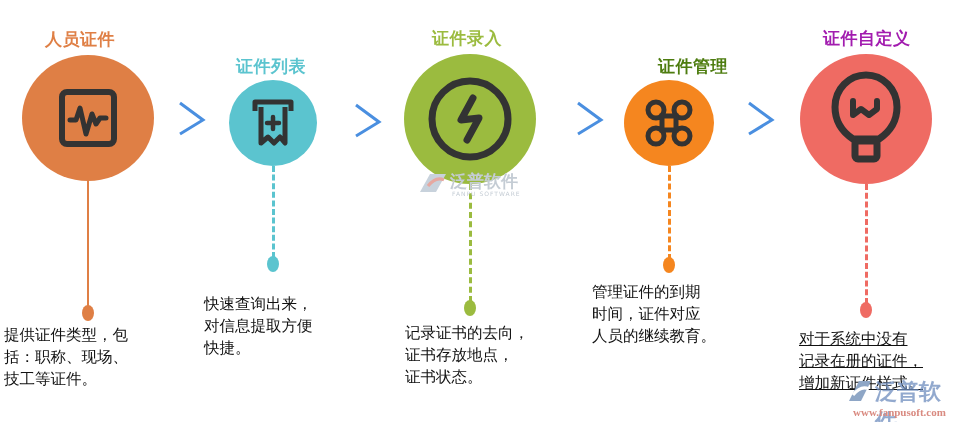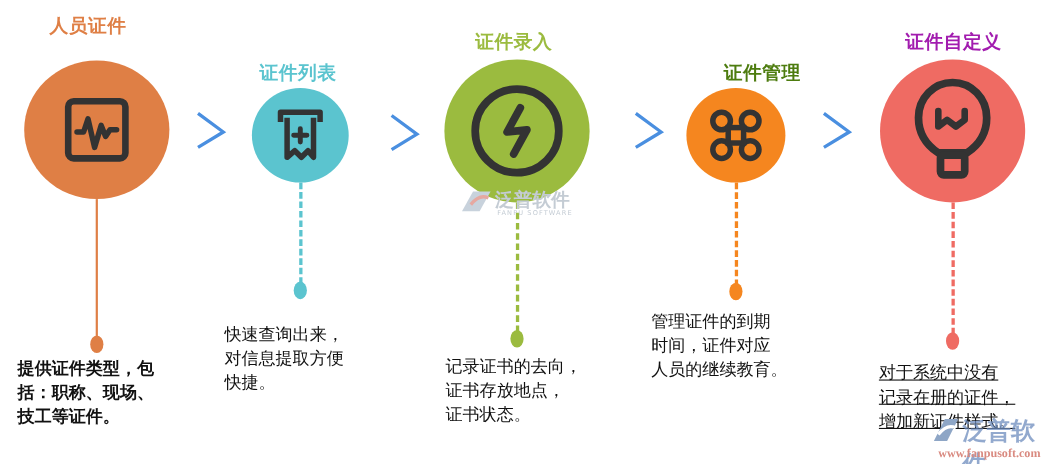--- a/index.html
+++ b/index.html
@@ -10,30 +10,30 @@
   .circle svg { display: block; }
   .vline { position: absolute; width: 0; }
   .dot { position: absolute; width: 12px; height: 16px; border-radius: 50%; }
   .desc { position: absolute; font-size: 15.5px; line-height: 22px; color: #111; white-space: pre-line; }
   .arrow { position: absolute; }
   .wm { position: absolute; color: #b9c3cc; }
 </style>
 </head>
 <body>
 
-<div class="title" style="left:45px; top:12px; color:#df7f45;">人员证件</div>
+<div class="title" style="left:45px; top:28px; color:#df7f45;">人员证件</div>
 <div class="circle" style="left:22px; top:55px; width:132px; height:126px; background:#df7f45;">
   <svg width="64" height="64" viewBox="0 0 64 64">
     <rect x="6" y="6" width="52" height="52" rx="5" fill="none" stroke="#333" stroke-width="6"></rect>
     <path d="M14 34 H20 L24 22 L30 48 L36 28 L40 38 L44 32 H50" fill="none" stroke="#333" stroke-width="5" stroke-linecap="round" stroke-linejoin="round"></path>
   </svg>
 </div>
 <div class="vline" style="left:87px; top:181px; height:125px; border-left:2px solid #df7f45;"></div>
 <div class="dot" style="left:82px; top:305px; background:#df7f45;"></div>
-<div class="desc" style="left:16px; top:324px;font-weight:bold;">提供证件类型，包
+<div class="desc" style="left:4px; top:324px;">提供证件类型，包
 括：职称、现场、
 技工等证件。</div>
 
 <svg class="arrow" style="left:176px; top:100px;" width="32" height="36" viewBox="0 0 32 36">
   <polyline points="4,3 27,20 4,34" fill="none" stroke="#4a8fe0" stroke-width="3"></polyline>
 </svg>
 
 <div class="title" style="left:236px; top:55px; color:#5bc4cf;">证件列表</div>
 <div class="circle" style="left:229px; top:80px; width:88px; height:86px; background:#5bc4cf;">
   <svg width="44" height="52" viewBox="0 0 44 52">

